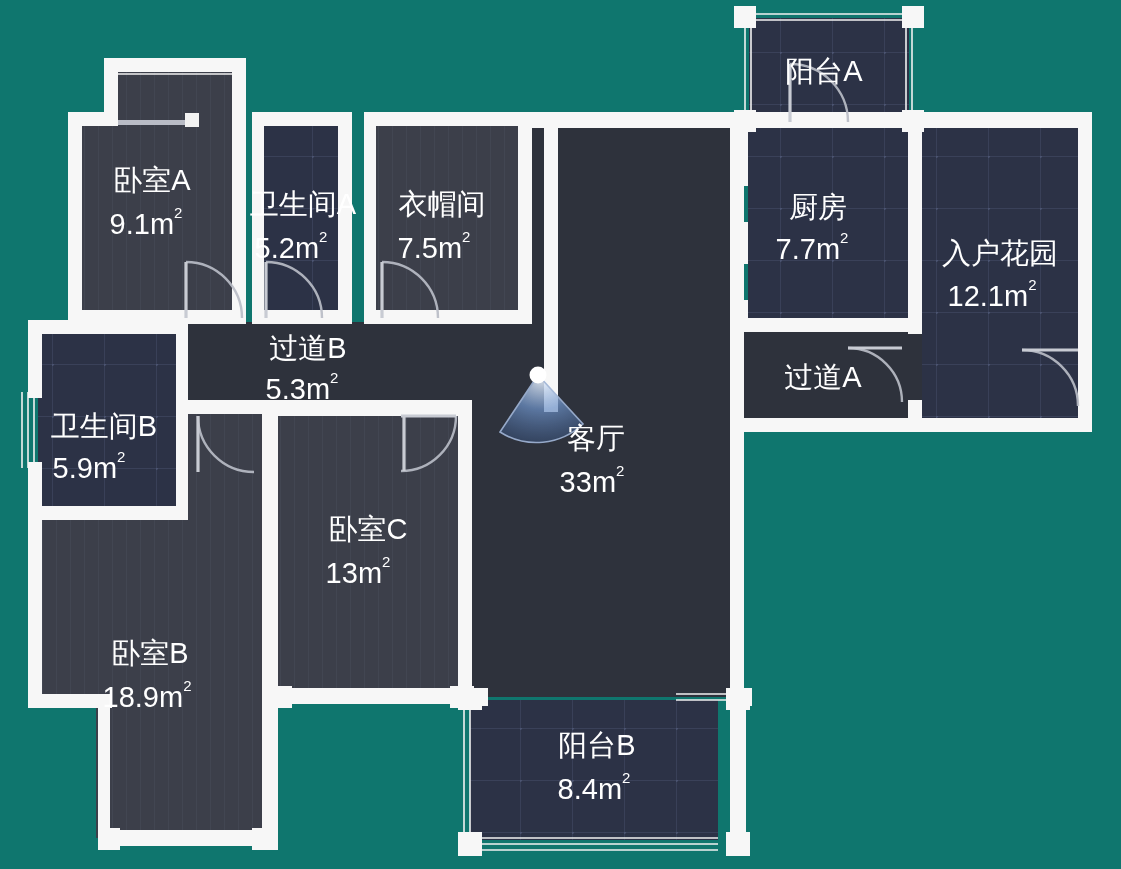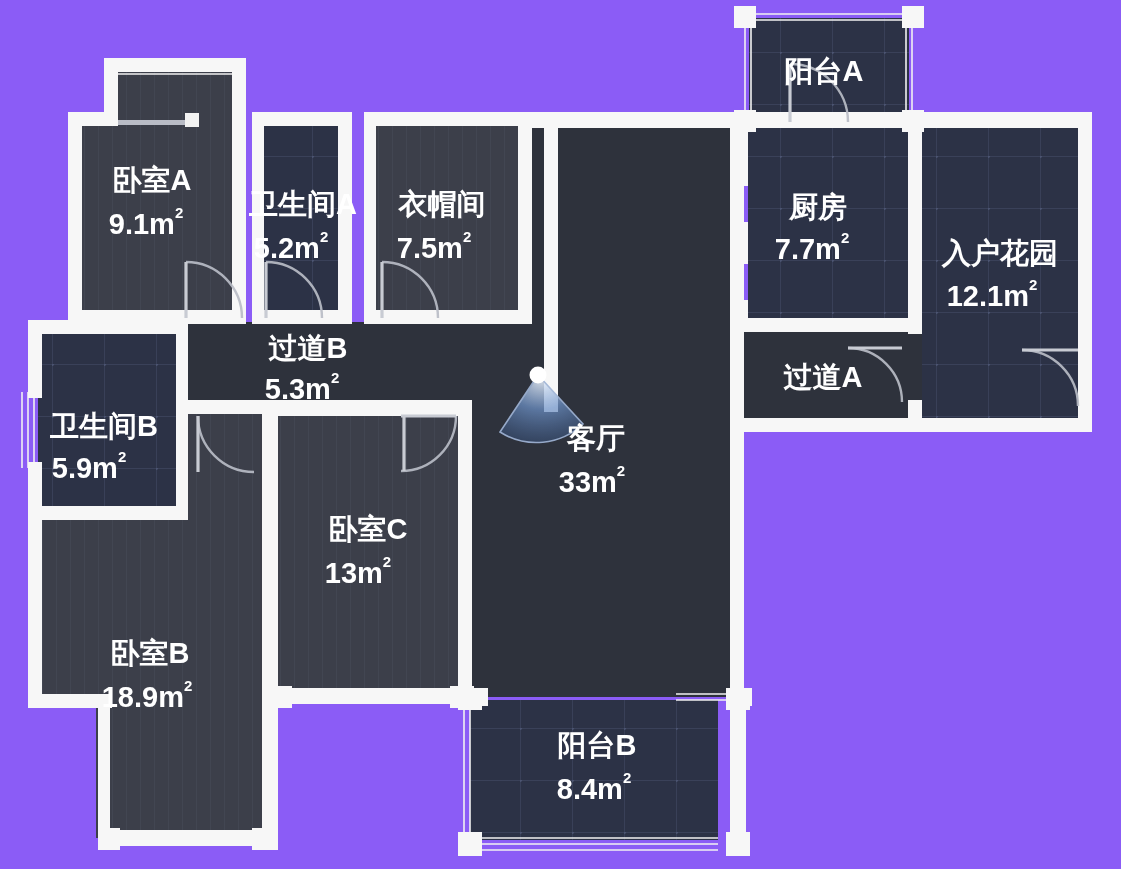--- a/index.html
+++ b/index.html
@@ -11,22 +11,21 @@
   body {
     width: 1121px;
     height: 869px;
     overflow: hidden;
     font-family: "Liberation Sans", "DejaVu Sans", sans-serif;
   }
   #plan-root {
     position: relative;
     width: 1121px;
     height: 869px;
-    background: #8b5cf6;
-    font-weight: bold;
+    background: #0f766e;
   }
   svg#floorplan {
     display: block;
     width: 1121px;
     height: 869px;
   }
   .room-label {
     fill: #ffffff;
     font-family: "Liberation Sans", "DejaVu Sans", sans-serif;
     text-anchor: middle;

